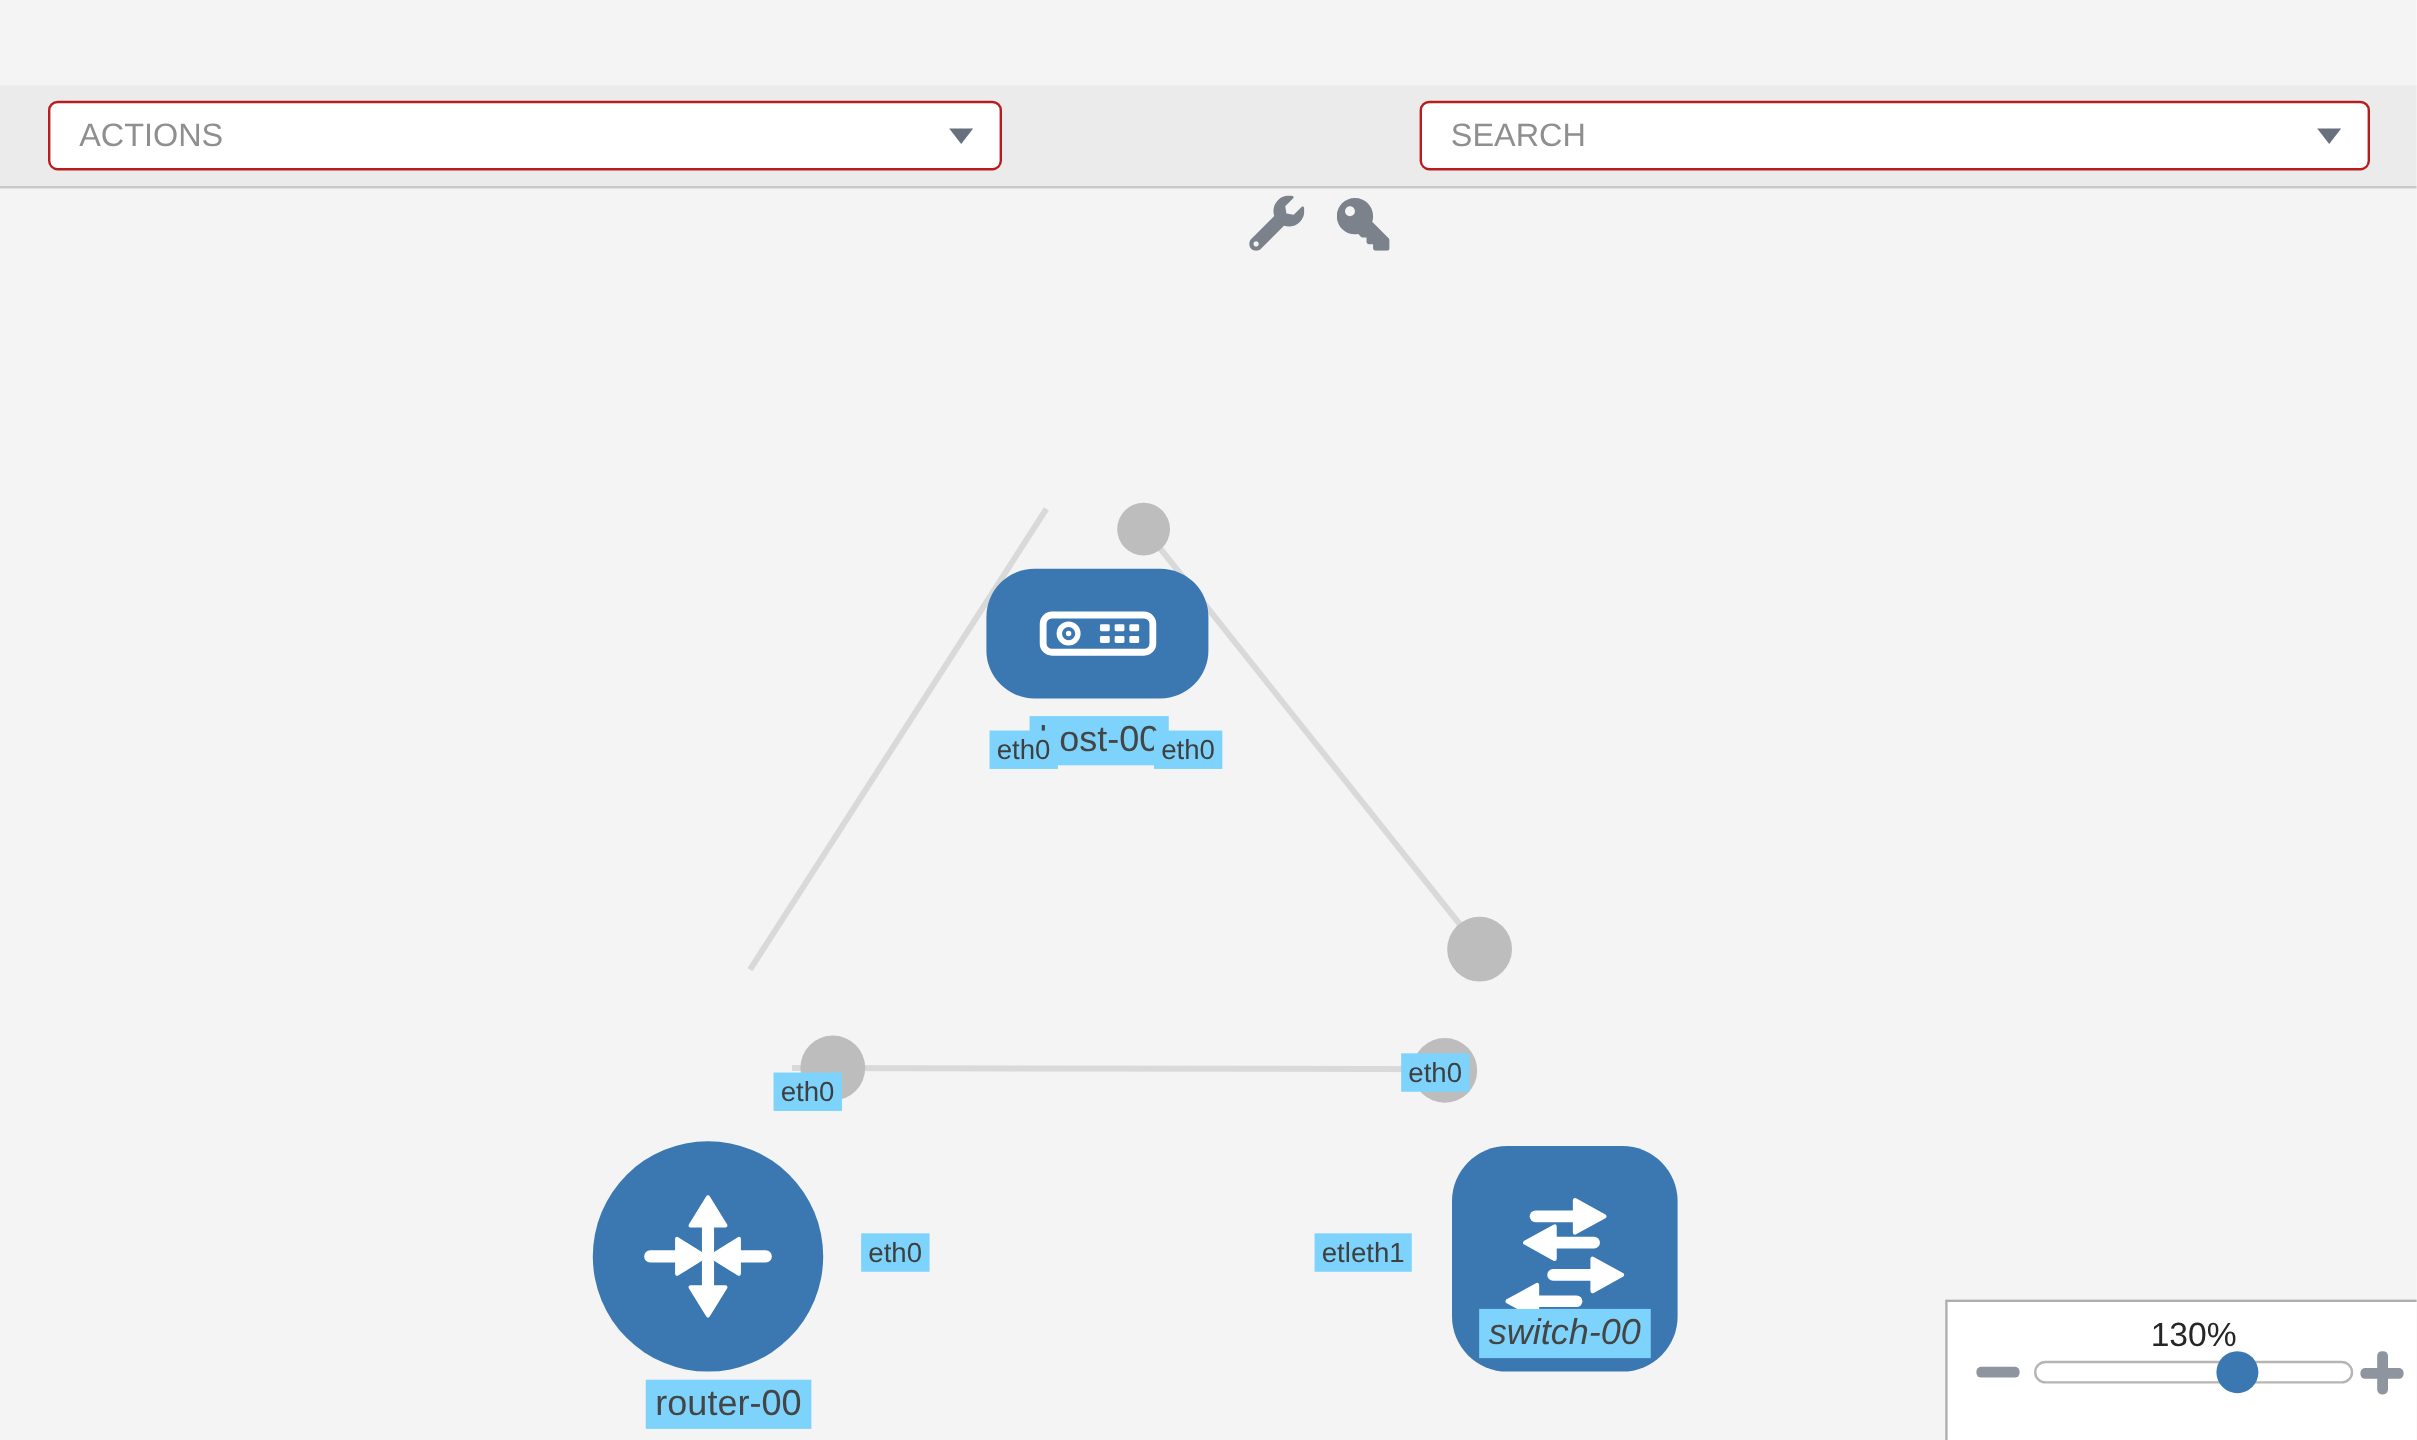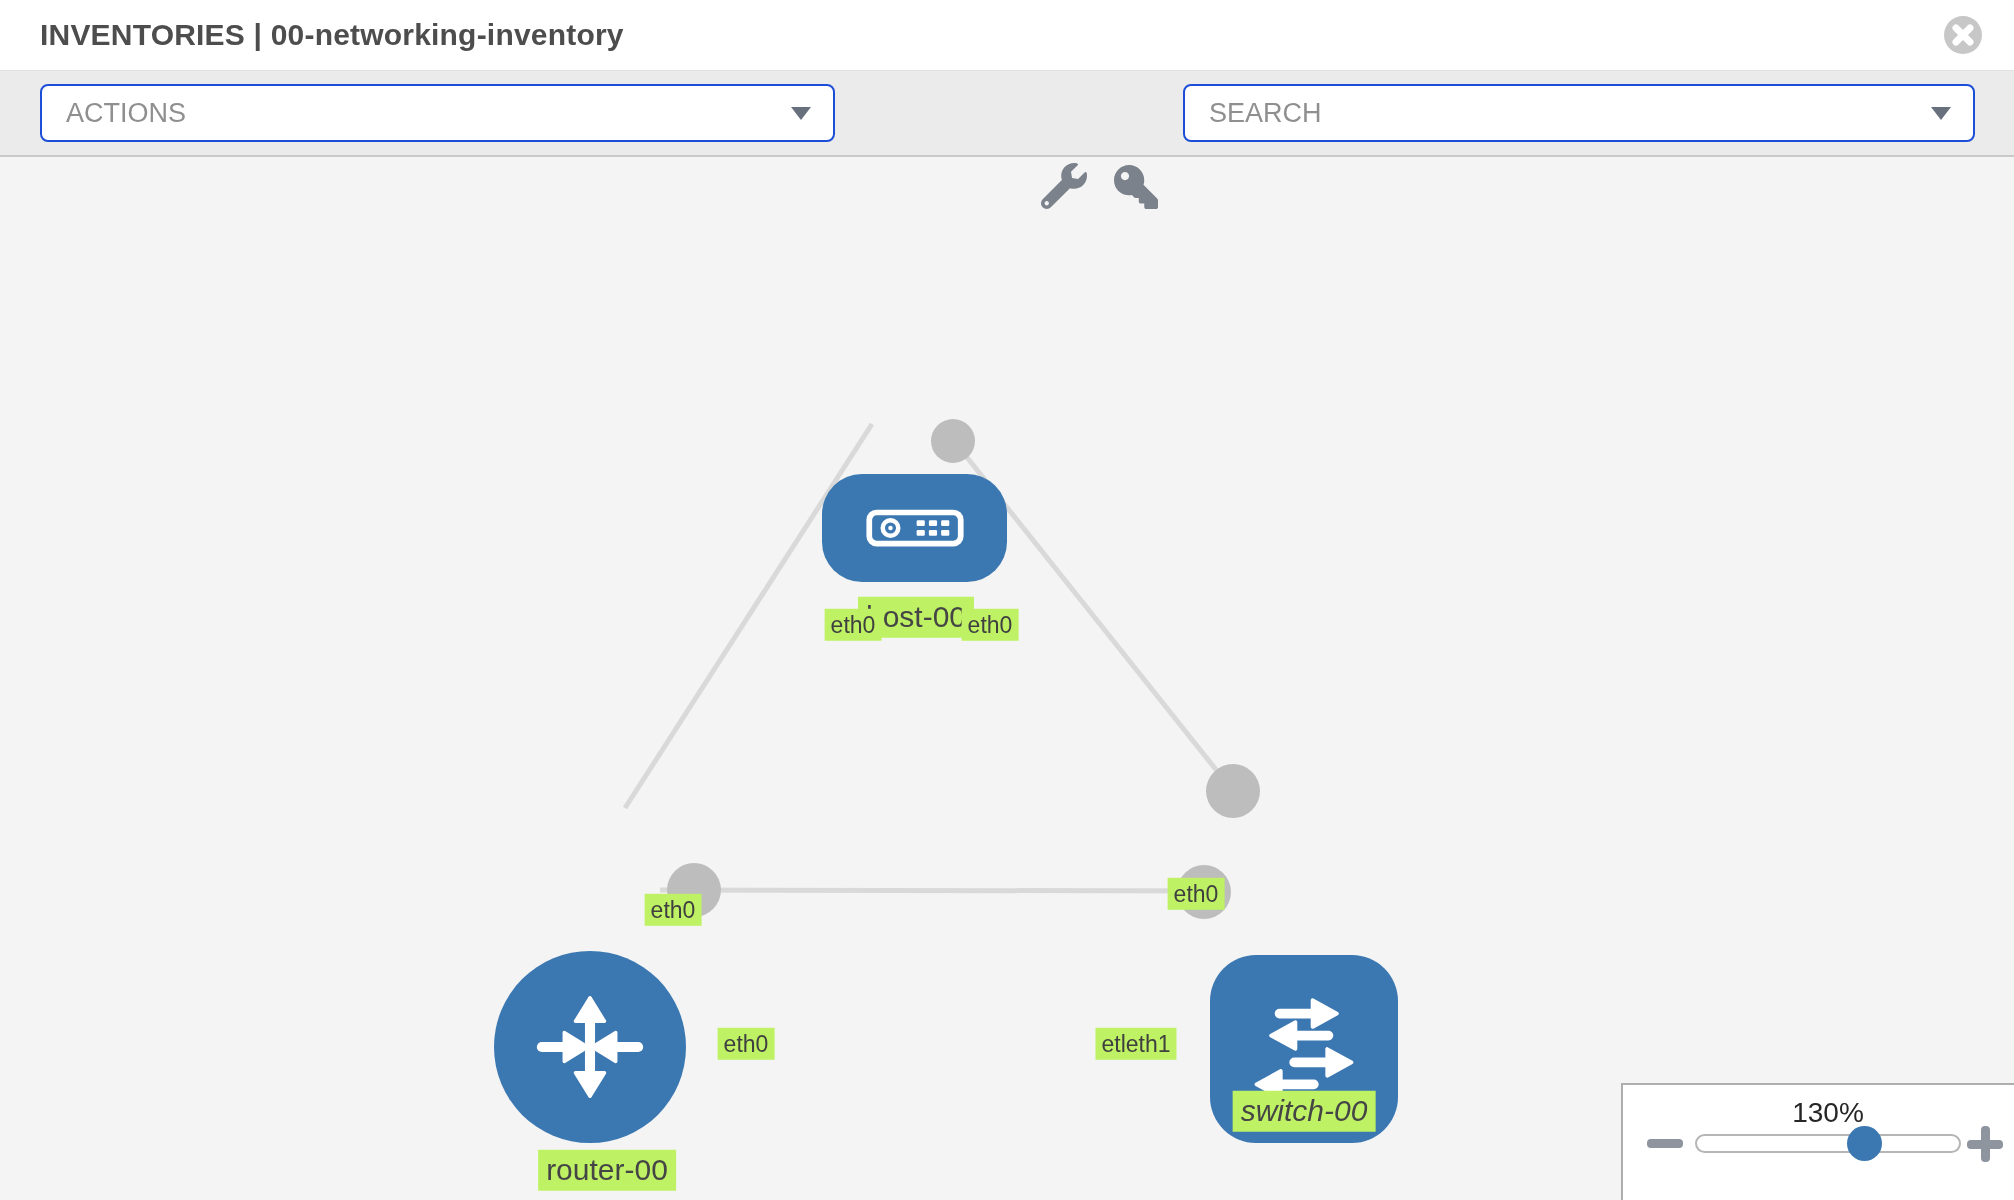--- a/index.html
+++ b/index.html
@@ -10,21 +10,21 @@
   .header{position:absolute;top:0;left:0;width:100%;height:70px;background:#ffffff;
           border-bottom:1px solid #e2e2e2;z-index:10;}
   .header-title{position:absolute;left:40px;top:50%;transform:translateY(-50%);
                 font-size:30px;font-weight:bold;color:#4d4d4d;letter-spacing:.2px;white-space:nowrap;}
   .close-btn{position:absolute;right:32px;top:16px;width:38px;height:38px;border:none;
              padding:0;background:transparent;cursor:pointer;}
 
   
   .toolbar{position:absolute;top:71px;left:0;width:100%;height:84px;background:#ebebeb;
            border-bottom:2px solid #c9c9c9;z-index:9;}
-  .select{position:absolute;top:13px;height:58px;background:#ffffff;border:2px solid #1d4ed8;
+  .select{position:absolute;top:13px;height:58px;background:#ffffff;border:2px solid #b91c1c;
           border-radius:8px;box-sizing:border-box;display:flex;align-items:center;
           padding:0 24px;color:#8f8f8f;font-size:27px;cursor:pointer;}
   .select .caret{position:absolute;right:22px;top:50%;margin-top:-6px;width:0;height:0;
           border-left:10px solid transparent;border-right:10px solid transparent;
           border-top:13px solid #69707d;}
   #actions-select{left:40px;width:795px;}
   #search-select{left:1183px;width:792px;text-align:right;}
   .tool-btn{position:absolute;width:48px;height:48px;border:none;background:transparent;
             padding:0;cursor:pointer;}
   #wrench-btn{left:1040px;top:92px;}
@@ -35,21 +35,21 @@
   #topo-svg{position:absolute;top:0;left:0;z-index:1;}
   .link-line{stroke:#d9d9d9;stroke-width:5;}
   .connector{fill:#bdbdbd;}
 
   .node{position:absolute;background:#3b78b2;z-index:2;display:flex;
         align-items:center;justify-content:center;cursor:pointer;}
   #node-host{left:822px;top:317px;width:185px;height:108px;border-radius:40px;}
   #node-router{left:494px;top:794px;width:192px;height:192px;border-radius:50%;}
   #node-switch{left:1210px;top:798px;width:188px;height:188px;border-radius:46px;}
 
-  .lbl{position:absolute;transform:translate(-50%,-50%);background:#bef264;
+  .lbl{position:absolute;transform:translate(-50%,-50%);background:#7dd3fc;
        color:#454545;white-space:nowrap;z-index:3;line-height:1.15;}
   .lbl-name{font-size:30px;padding:3px 8px;}
   .lbl-if{font-size:23px;padding:3px 6px;color:#3f3f3f;}
 
   
   .zoom-panel{position:absolute;left:1621px;top:1083px;width:420px;height:132px;
               background:#ffffff;border:2px solid #aeaeae;box-sizing:border-box;z-index:11;}
   .zoom-value{position:absolute;left:72px;top:12px;width:266px;text-align:center;
               font-size:28px;color:#262626;}
   .zoom-minus{position:absolute;left:24px;top:54px;width:36px;height:9px;border:none;padding:0;
@@ -61,29 +61,20 @@
   .zoom-plus{position:absolute;left:344px;top:41px;width:36px;height:36px;border:none;
              background:transparent;padding:0;cursor:pointer;}
   .zoom-plus .h{position:absolute;left:0;top:14px;width:36px;height:9px;border-radius:4px;background:#8e959f;}
   .zoom-plus .v{position:absolute;left:13.5px;top:0;width:9px;height:36px;border-radius:4px;background:#8e959f;}
 </style>
 </head>
 <body>
 
 <div id="app">
 
-  <div class="header">
-    <div class="header-title">INVENTORIES | 00-networking-inventory</div>
-    <button class="close-btn" title="">
-      <svg width="38" height="38" viewBox="0 0 38 38">
-        <circle cx="19" cy="19" r="19" fill="#c7c7c7"></circle>
-        <path d="M12 12 L26 26 M26 12 L12 26" stroke="#ffffff" stroke-width="7" stroke-linecap="round"></path>
-      </svg>
-    </button>
-  </div>
 
   <div class="toolbar">
     <div class="select" id="actions-select">
       <span>ACTIONS</span>
       <span class="caret"></span>
     </div>
 
     <button class="tool-btn" id="wrench-btn">
       <svg width="46" height="46" viewBox="0 0 512 512">
         <path fill="#7b828b" d="M507.73 109.1c-2.24-9.03-13.54-12.09-20.12-5.51l-74.36 74.36-67.88-11.31-11.31-67.88 74.36-74.36c6.62-6.62 3.43-17.9-5.66-20.16-47.38-11.74-99.55.91-136.58 37.93-39.64 39.64-50.55 97.1-34.05 147.2L18.74 402.76c-24.99 24.99-24.99 65.51 0 90.5 24.99 24.99 65.51 24.99 90.5 0l213.21-213.21c50.12 16.71 107.47 5.68 147.37-34.22 37.07-37.07 49.7-89.32 37.91-136.73zM64 472c-13.25 0-24-10.75-24-24 0-13.26 10.75-24 24-24s24 10.74 24 24c0 13.25-10.75 24-24 24z"></path>

